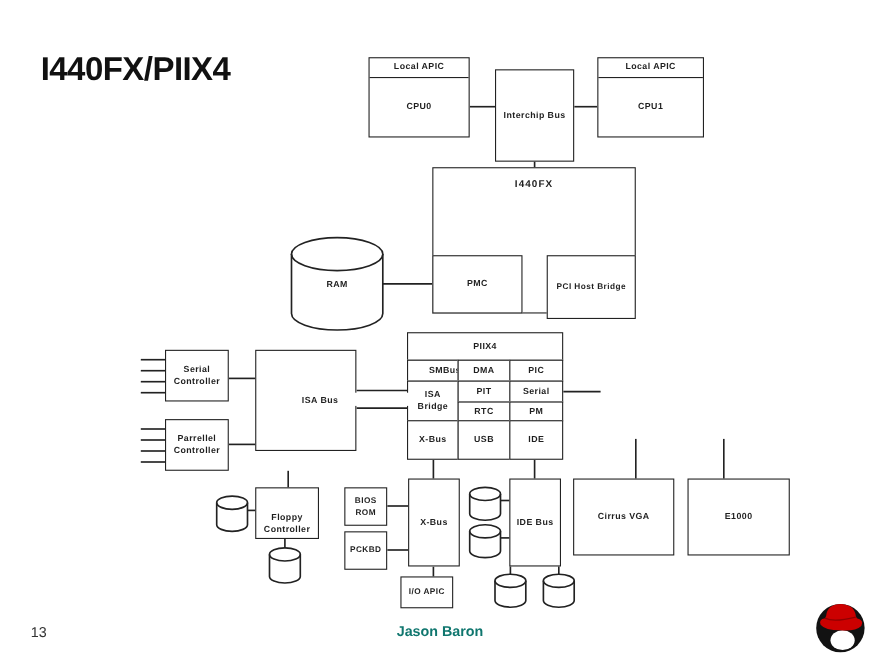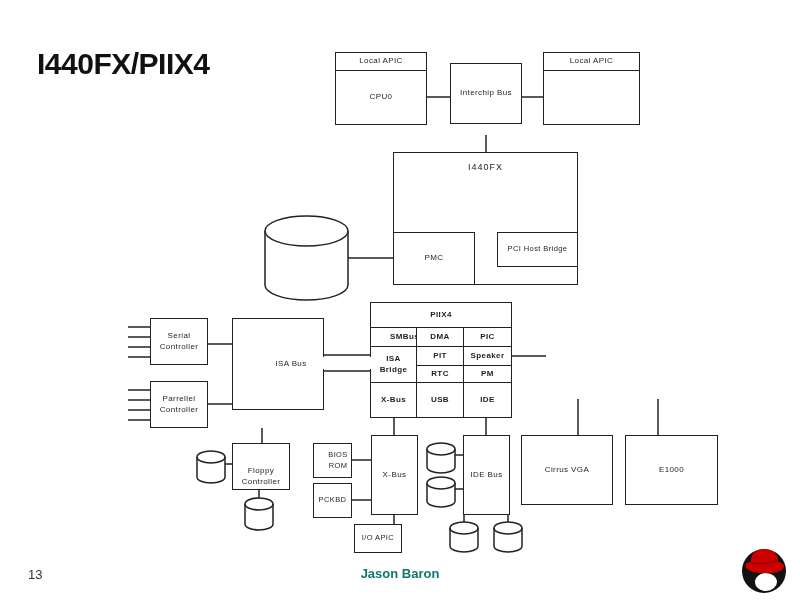--- a/index.html
+++ b/index.html
@@ -8,21 +8,21 @@
     font-family:"Liberation Sans", sans-serif; overflow:hidden;
   }
   .title{
     position:absolute; left:37px; top:47px; font-size:30px; font-weight:bold;
     color:#111; letter-spacing:-0.5px;
   }
   svg.layer{position:absolute; left:0; top:0; z-index:0;}
   .box{
     position:absolute; box-sizing:border-box; background:#fff;
     border:1.5px solid #222; display:flex; align-items:center; justify-content:center;
-    text-align:center; font-weight:normal; color:#1f1f1f; font-size:8px;
+    text-align:center; font-weight:bold; color:#1f1f1f; font-size:8px;
     letter-spacing:0.4px; line-height:1.35; z-index:2;
   }
   .noborder{border:none; background:transparent;}
   .under{z-index:1;}
   .headered{flex-direction:column; align-items:stretch; justify-content:flex-start; padding:0;}
   .hdr{
     box-sizing:border-box; height:18px; border-bottom:1.5px solid #222;
     display:flex; align-items:center; justify-content:center;
   }
   .bodylbl{flex:1; display:flex; align-items:center; justify-content:center;}
@@ -110,40 +110,46 @@
 
   <div class="box headered" style="left:335px;top:52px;width:92px;height:73px;">
     <div class="hdr">
       <span>Local APIC</span>
     </div>
     <div class="bodylbl">
       <span>CPU0</span>
     </div>
   </div>
 
-  <div class="box" style="left:450px;top:63px;width:72px;height:61px;">
+  <div class="box" style="left:450px;top:63px;width:72px;height:84px;">
     <span>Interchip Bus</span>
   </div>
 
   <div class="box headered" style="left:543px;top:52px;width:97px;height:73px;">
     <div class="hdr">
       <span>Local APIC</span>
     </div>
+    <div class="bodylbl">
+      <span>CPU1</span>
+    </div>
   </div>
 
   <div class="box toplbl" style="left:393px;top:152px;width:185px;height:133px;">
     <span>I440FX</span>
   </div>
   <div class="box" style="left:393px;top:232px;width:82px;height:53px;">
     <span>PMC</span>
   </div>
-  <div class="box" style="left:497px;top:232px;width:81px;height:35px;font-size:7.5px;justify-content:center;">
+  <div class="box" style="left:497px;top:232px;width:81px;height:58px;font-size:7.5px;justify-content:center;">
     <span>PCI Host Bridge</span>
   </div>
 
+  <div class="box noborder" style="left:265px;top:233px;width:83px;height:52px;">
+    <span>RAM</span>
+  </div>
 
   <div style="position:absolute;left:370px;top:302px;width:142px;height:116px;z-index:2;">
     <div class="cell" style="left:0;top:0;width:142px;height:26px;">
       <span>PIIX4</span>
     </div>
     <div class="cell" style="left:0;top:25px;width:47px;height:20px;padding-left:22px;">
       <span>SMBus</span>
     </div>
     <div class="cell" style="left:46px;top:25px;width:48px;height:20px;">
       <span>DMA</span>
@@ -151,21 +157,21 @@
     <div class="cell" style="left:93px;top:25px;width:49px;height:20px;">
       <span>PIC</span>
     </div>
     <div class="cell" style="left:0;top:44px;width:47px;height:37px;">
       <span style="display:block;width:34px;">ISA Bridge</span>
     </div>
     <div class="cell" style="left:46px;top:44px;width:48px;height:20px;">
       <span>PIT</span>
     </div>
     <div class="cell" style="left:93px;top:44px;width:49px;height:20px;">
-      <span>Speaker</span>
+      <span>Serial</span>
     </div>
     <div class="cell" style="left:46px;top:63px;width:48px;height:18px;">
       <span>RTC</span>
     </div>
     <div class="cell" style="left:93px;top:63px;width:49px;height:18px;">
       <span>PM</span>
     </div>
     <div class="cell" style="left:0;top:80px;width:47px;height:36px;">
       <span>X-Bus</span>
     </div>
@@ -188,31 +194,31 @@
   </div>
 
   <div class="box" style="left:232px;top:318px;width:92px;height:92px;padding-left:26px;">
     <span>ISA Bus</span>
   </div>
 
   <div class="box" style="left:232px;top:443px;width:58px;height:47px;">
     <span style="display:block;width:46px;margin-top:20px;">Floppy Controller</span>
   </div>
 
-  <div class="box" style="left:313px;top:443px;width:39px;height:35px;font-size:7.5px;justify-content:flex-end;">
+  <div class="box" style="left:313px;top:443px;width:39px;height:35px;font-size:7.5px;">
     <span style="display:block;width:26px;">BIOS ROM</span>
   </div>
   <div class="box" style="left:313px;top:483px;width:39px;height:35px;font-size:7.5px;">
     <span>PCKBD</span>
   </div>
 
   <div class="box" style="left:371px;top:435px;width:47px;height:80px;">
     <span>X-Bus</span>
   </div>
-  <div class="box" style="left:354px;top:524px;width:48px;height:29px;font-size:7.5px;">
+  <div class="box" style="left:364px;top:524px;width:48px;height:29px;font-size:7.5px;">
     <span>I/O APIC</span>
   </div>
 
   <div class="box" style="left:463px;top:435px;width:47px;height:80px;">
     <span>IDE Bus</span>
   </div>
 
   <div class="box" style="left:521px;top:435px;width:92px;height:70px;">
     <span>Cirrus VGA</span>
   </div>

